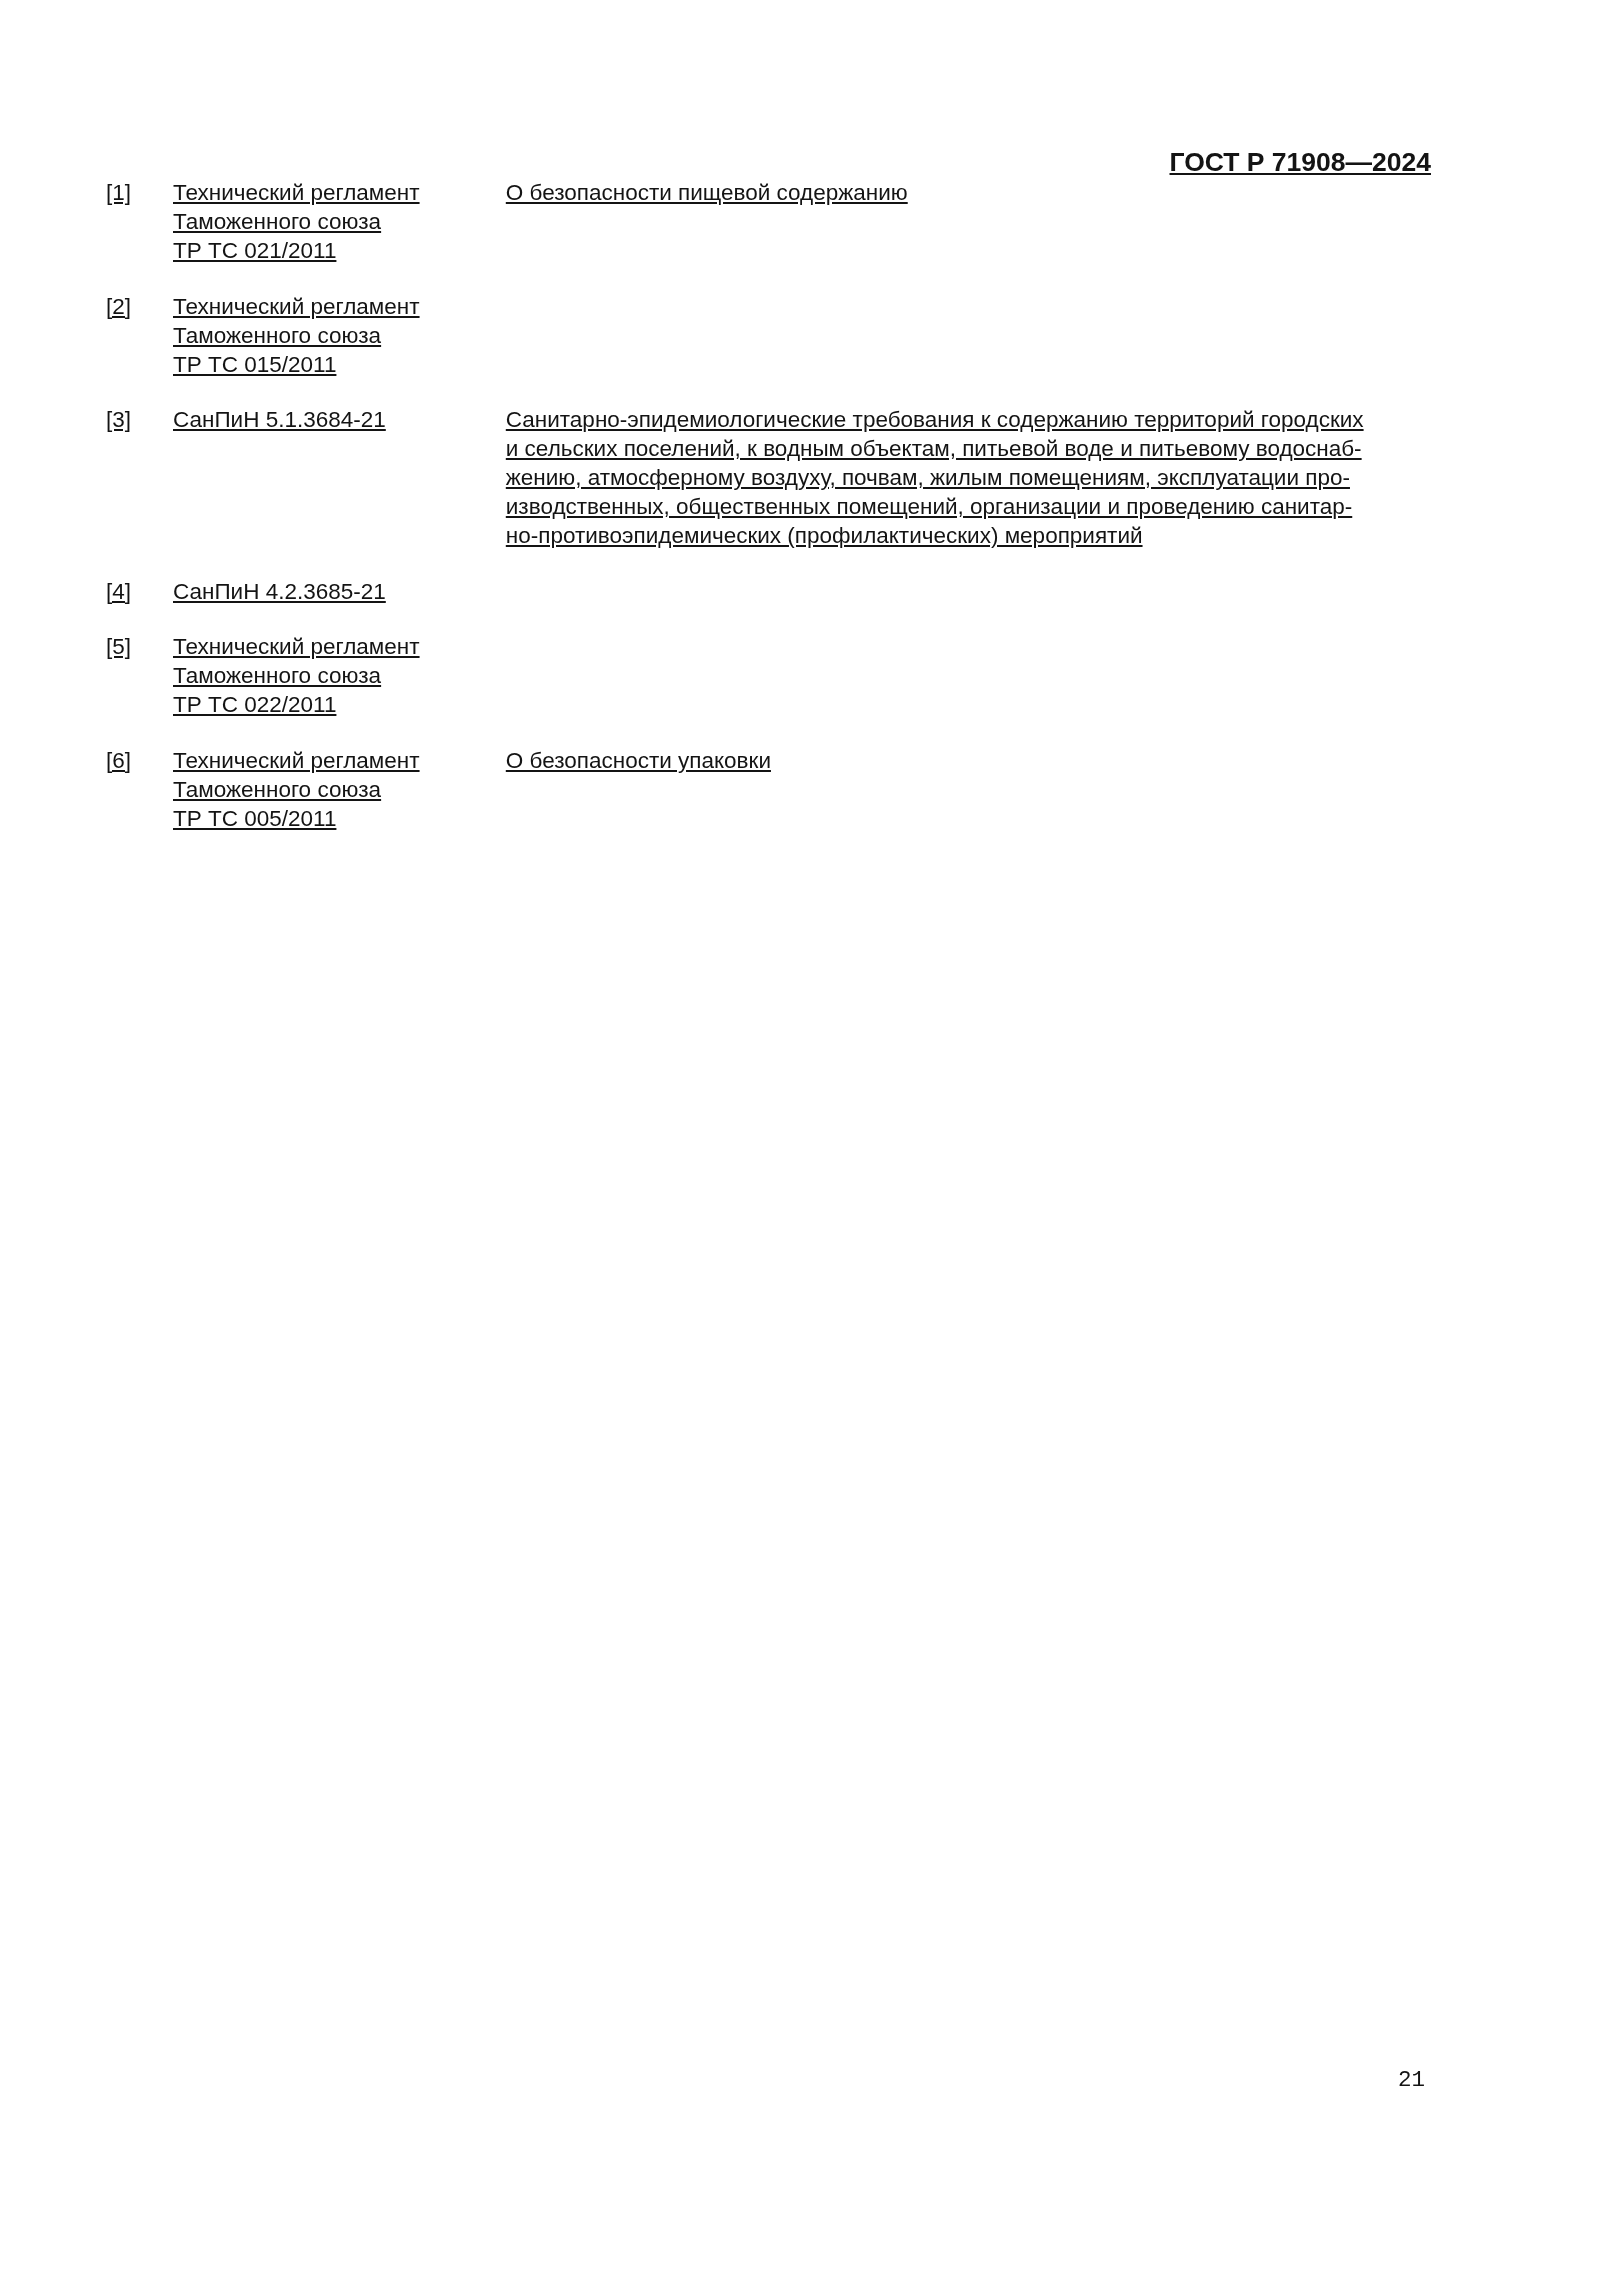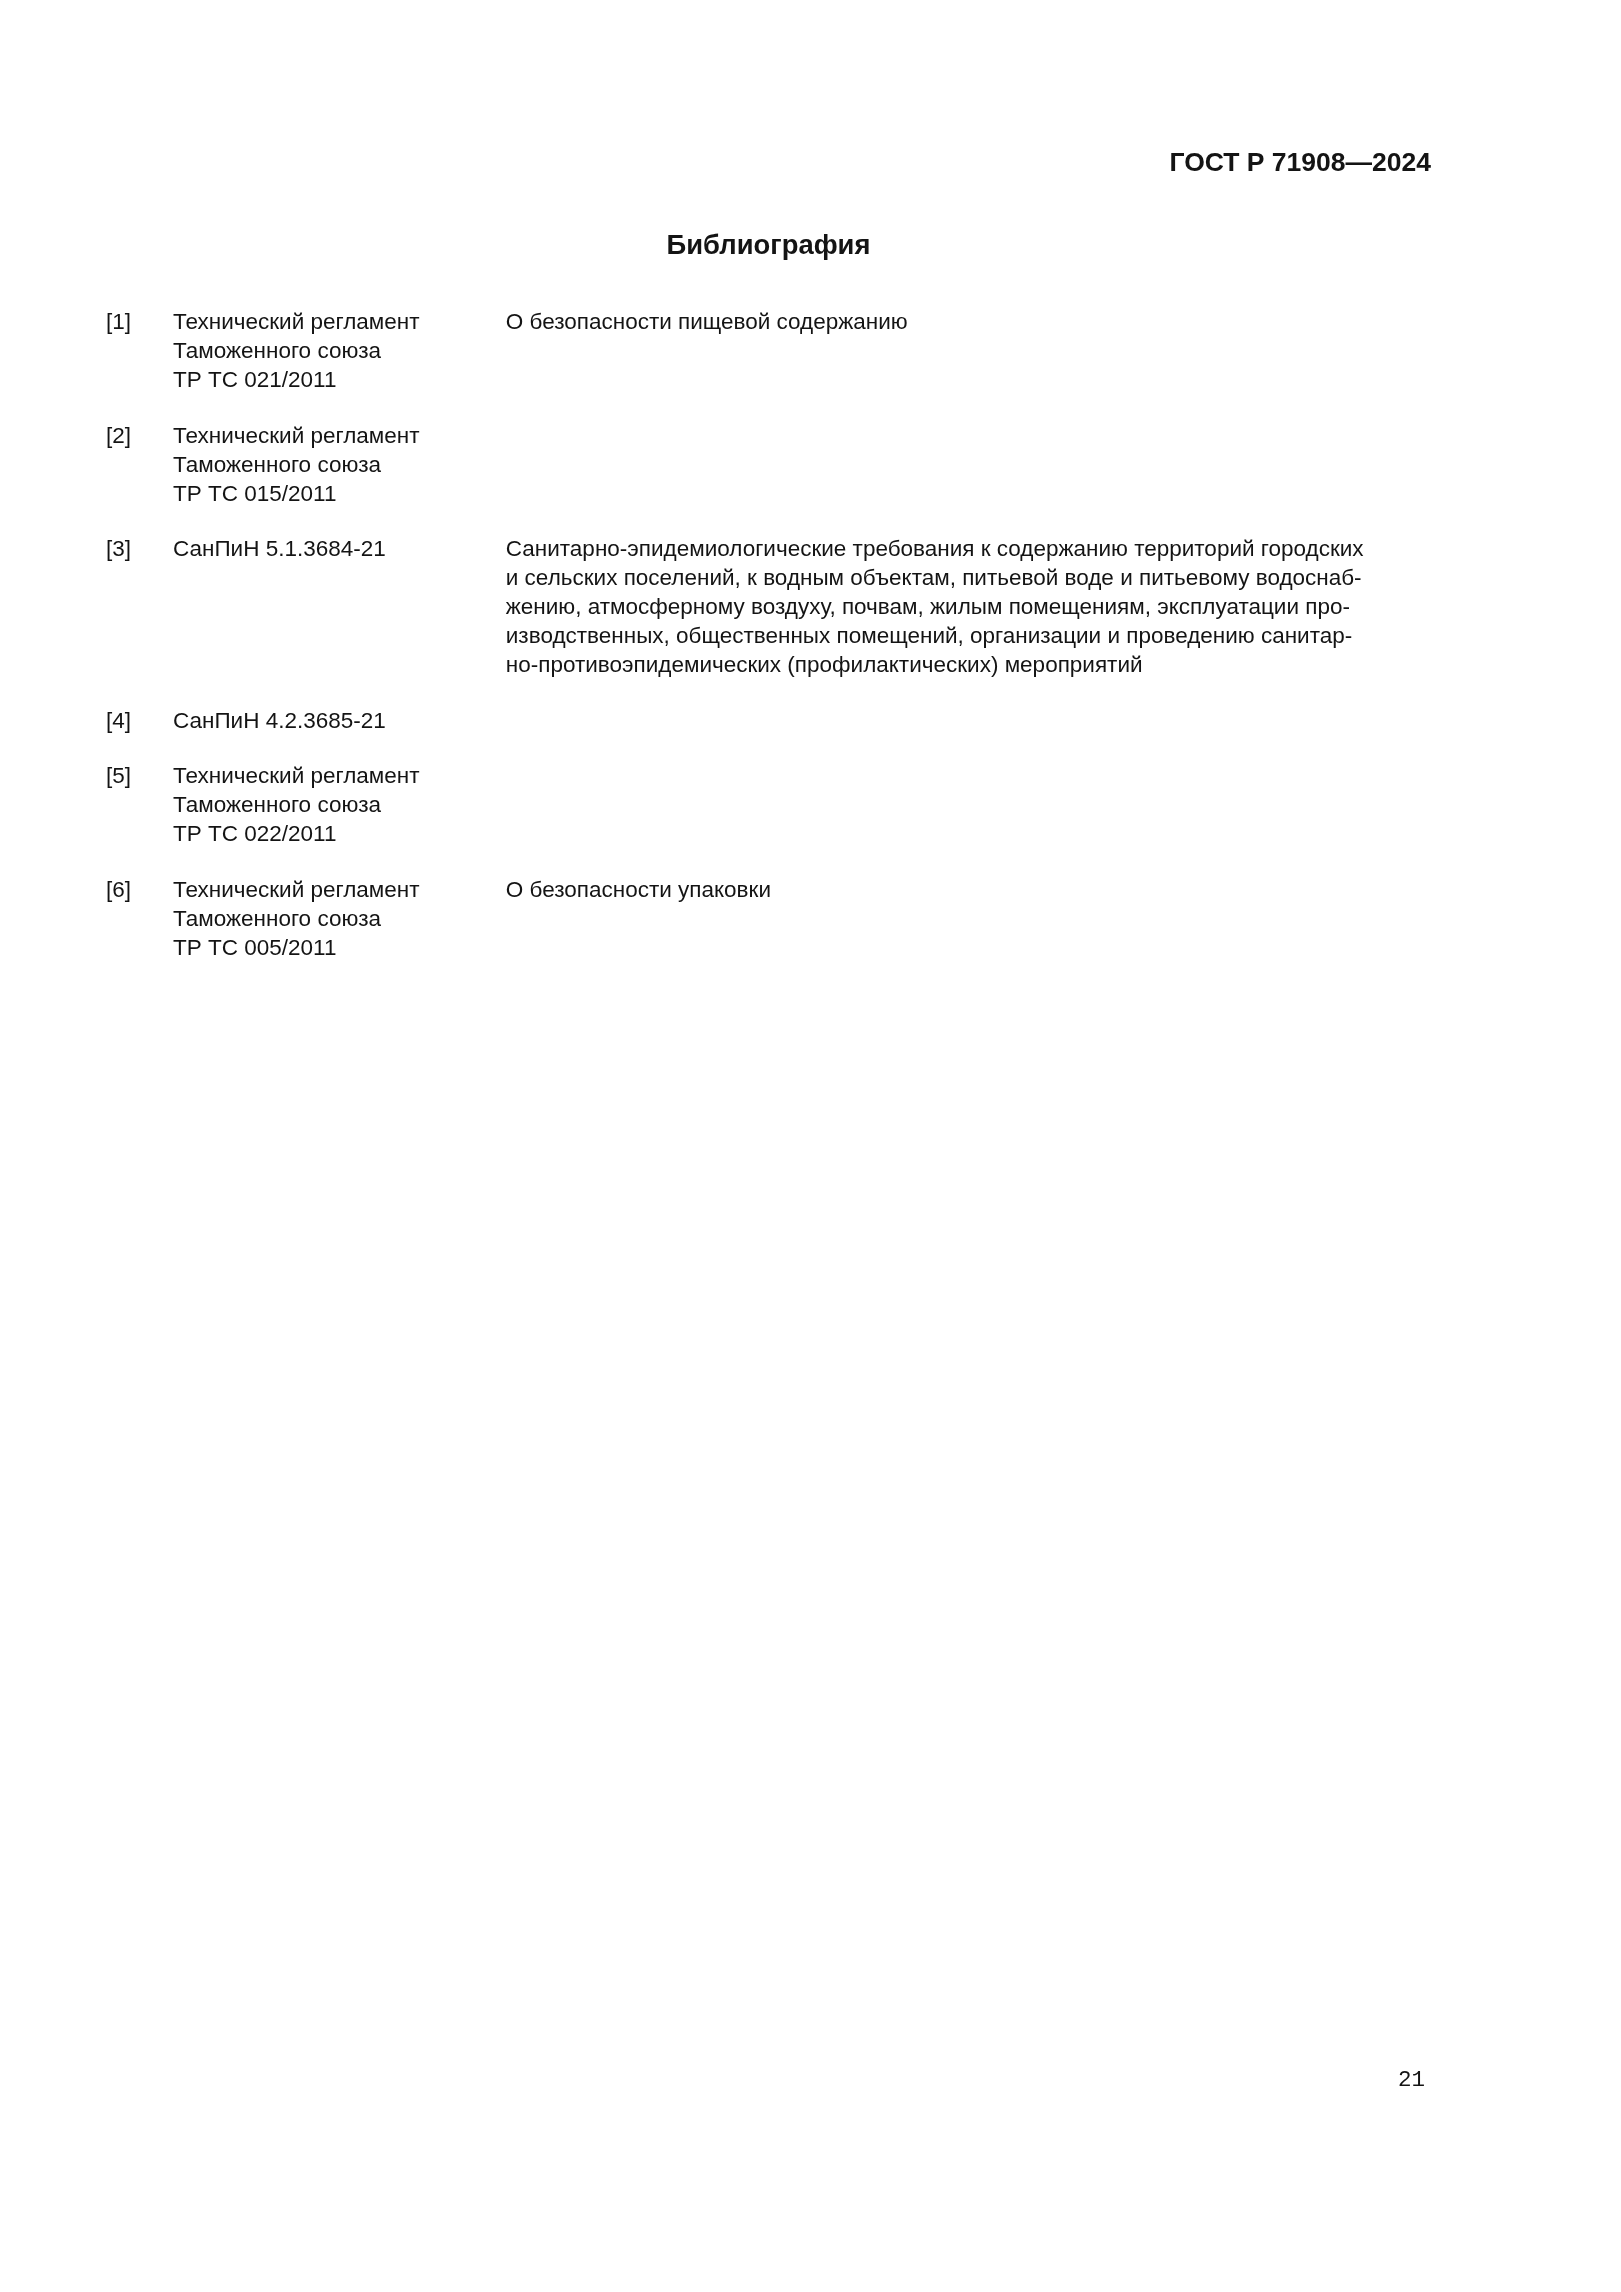--- a/index.html
+++ b/index.html
@@ -11,20 +11,21 @@
     position: relative;
     width: 1621px;
     height: 2293px;
     background: #ffffff;
     font-family: "Liberation Sans", sans-serif;
     color: #141414;
     overflow: hidden;
   }
   .content {
     padding: 147px 190px 0 106px;
+    text-decoration: underline;
   }
   .doc-header {
     text-align: right;
     font-weight: bold;
     font-size: 26.5px;
     line-height: 31px;
   }
   .doc-title {
     margin: 51px 0 47px 0;
     text-align: center;
@@ -65,21 +66,20 @@
   }
 </style>
 </head>
 <body>
 
 <div class="page">
   <div class="content">
 
     <div class="doc-header">ГОСТ Р 71908—2024</div>
 
-    <div class="doc-title">Библиография</div>
 
     <div class="bib-list">
 
       <div class="bib-entry">
         <div class="bib-num">[1]</div>
         <div class="bib-ref">Технический регламент
 Таможенного союза
 ТР ТС 021/2011</div>
         <div class="bib-desc">О безопасности пищевой содержанию</div>
       </div>

